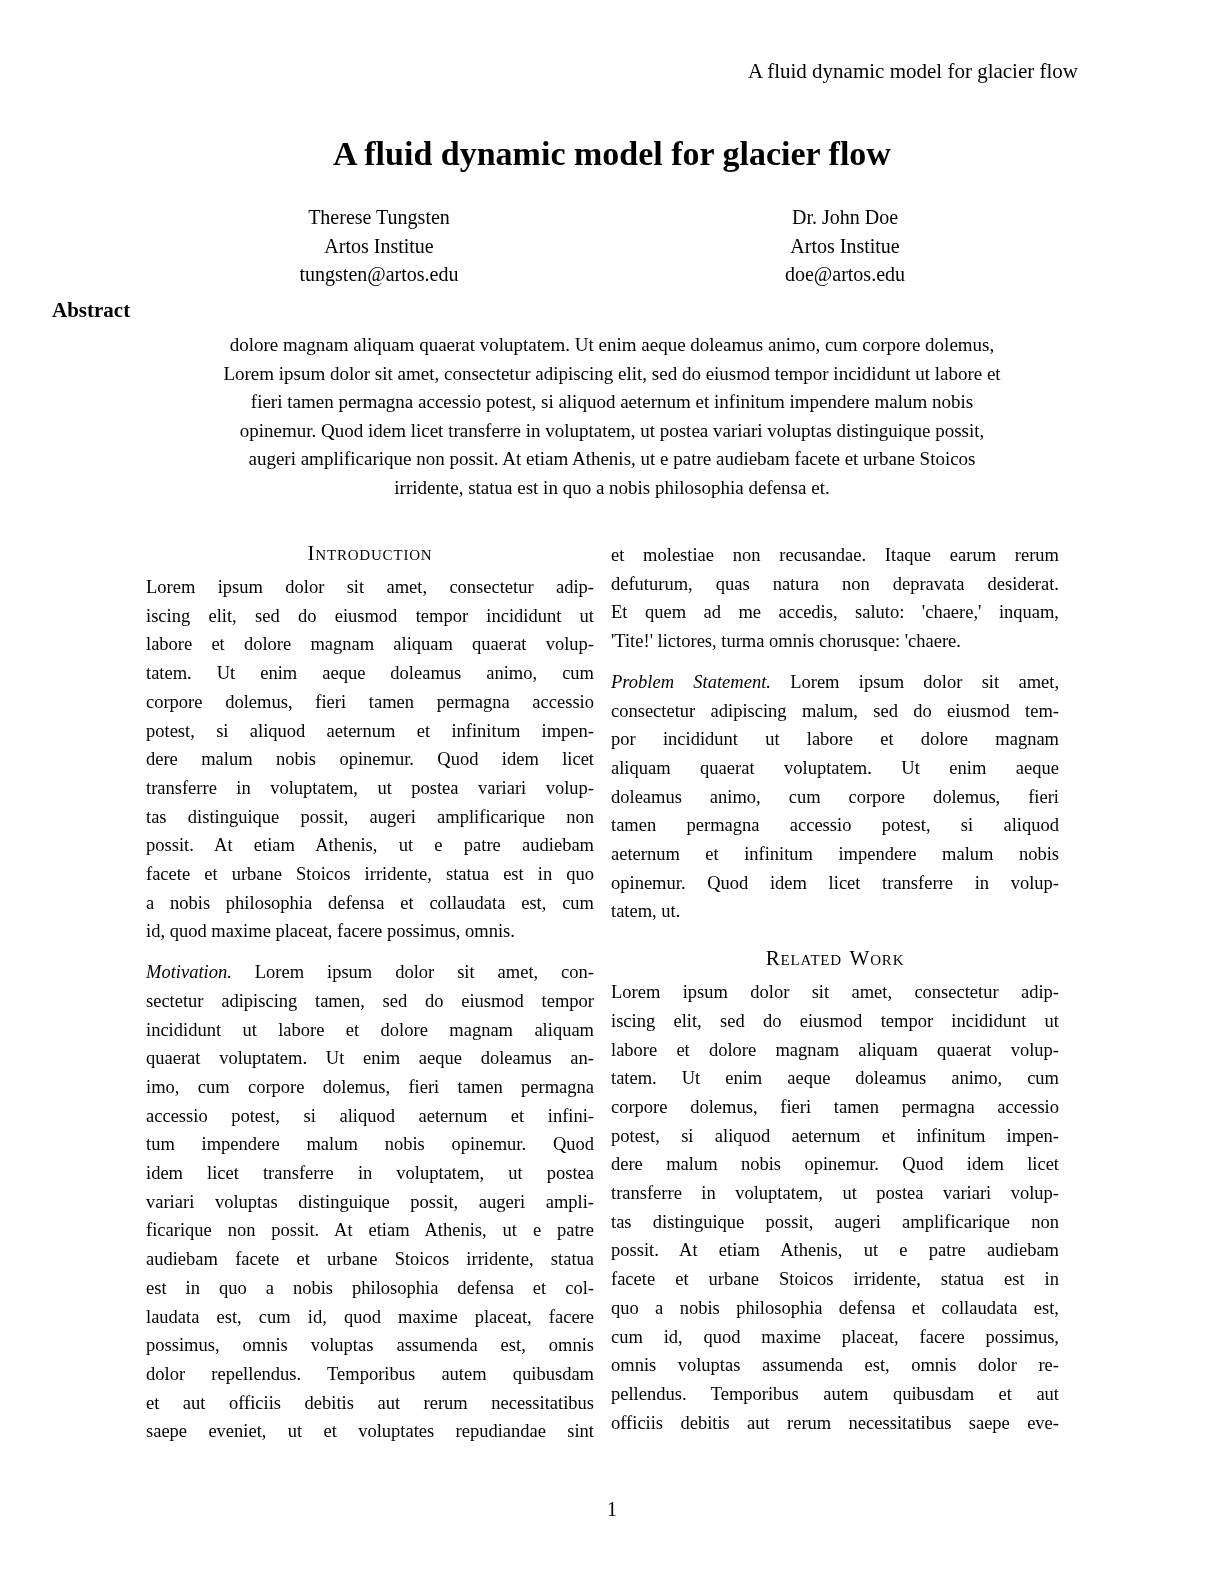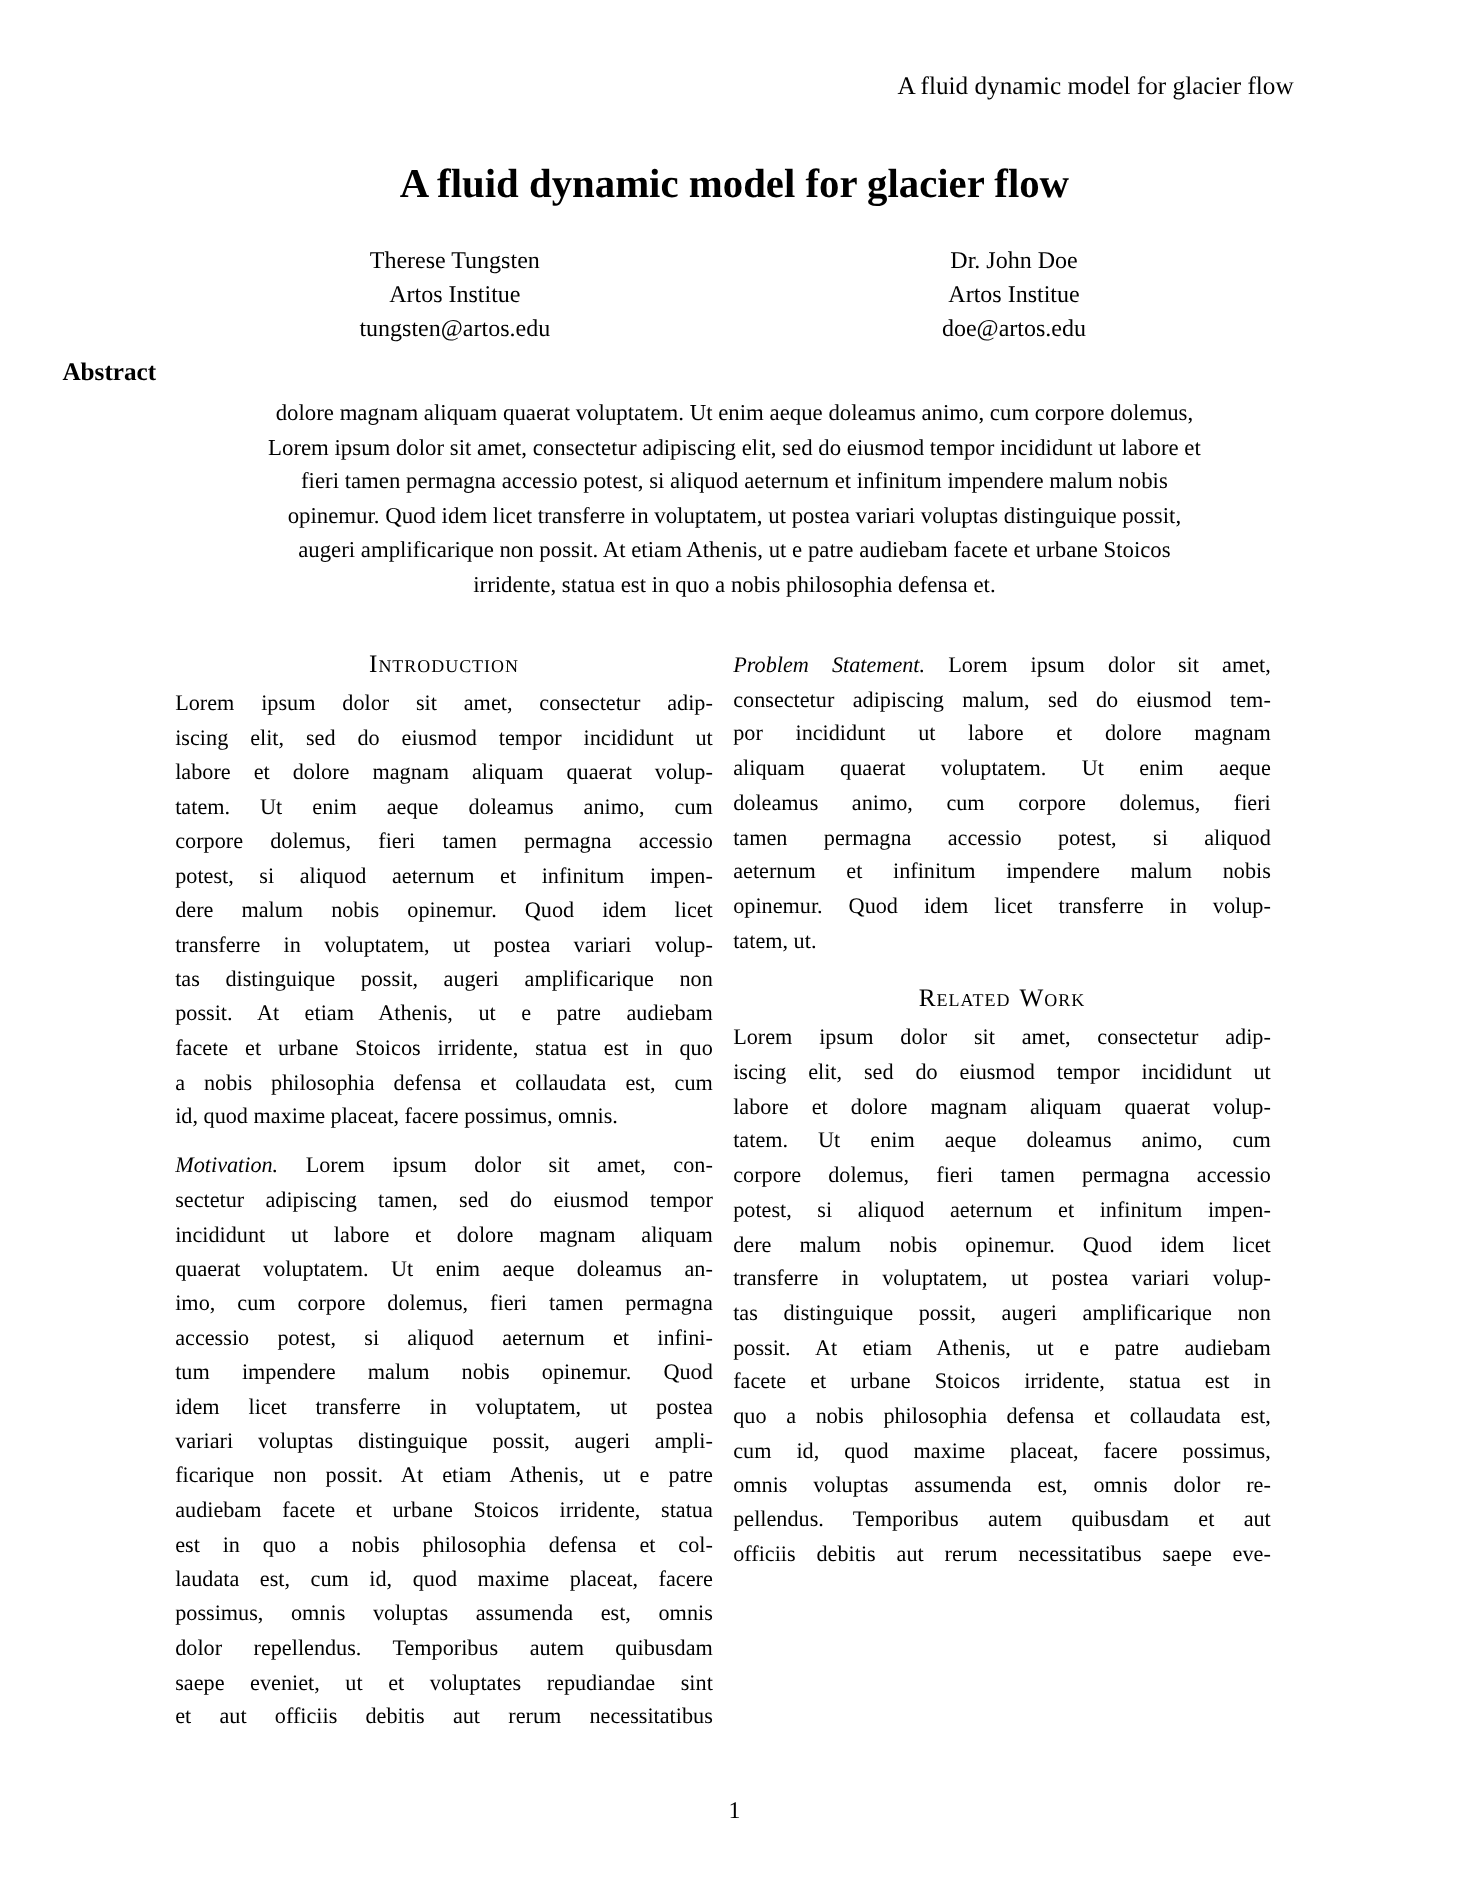--- a/index.html
+++ b/index.html
@@ -109,25 +109,31 @@
         <div class="line">accessio potest, si aliquod aeternum et infini-</div>
         <div class="line">tum impendere malum nobis opinemur. Quod</div>
         <div class="line">idem licet transferre in voluptatem, ut postea</div>
         <div class="line">variari voluptas distinguique possit, augeri ampli-</div>
         <div class="line">ficarique non possit. At etiam Athenis, ut e patre</div>
         <div class="line">audiebam facete et urbane Stoicos irridente, statua</div>
         <div class="line">est in quo a nobis philosophia defensa et col-</div>
         <div class="line">laudata est, cum id, quod maxime placeat, facere</div>
         <div class="line">possimus, omnis voluptas assumenda est, omnis</div>
         <div class="line">dolor repellendus. Temporibus autem quibusdam</div>
+        <div class="line">et aut officiis debitis aut rerum necessitatibus</div>
         <div class="line">saepe eveniet, ut et voluptates repudiandae sint</div>
-        <div class="line">et aut officiis debitis aut rerum necessitatibus</div>
       </div>
     </div>
   <div class="col" id="col-right">
+      <div class="para">
+        <div class="line">et molestiae non recusandae. Itaque earum rerum</div>
+        <div class="line">defuturum, quas natura non depravata desiderat.</div>
+        <div class="line">Et quem ad me accedis, saluto: 'chaere,' inquam,</div>
+        <div class="line end">'Tite!' lictores, turma omnis chorusque: 'chaere.</div>
+      </div>
       <div class="para">
         <div class="line"><i class="lead">Problem Statement.</i> Lorem ipsum dolor sit amet,</div>
         <div class="line">consectetur adipiscing malum, sed do eiusmod tem-</div>
         <div class="line">por incididunt ut labore et dolore magnam</div>
         <div class="line">aliquam quaerat voluptatem. Ut enim aeque</div>
         <div class="line">doleamus animo, cum corpore dolemus, fieri</div>
         <div class="line">tamen permagna accessio potest, si aliquod</div>
         <div class="line">aeternum et infinitum impendere malum nobis</div>
         <div class="line">opinemur. Quod idem licet transferre in volup-</div>
         <div class="line end">tatem, ut.</div>

